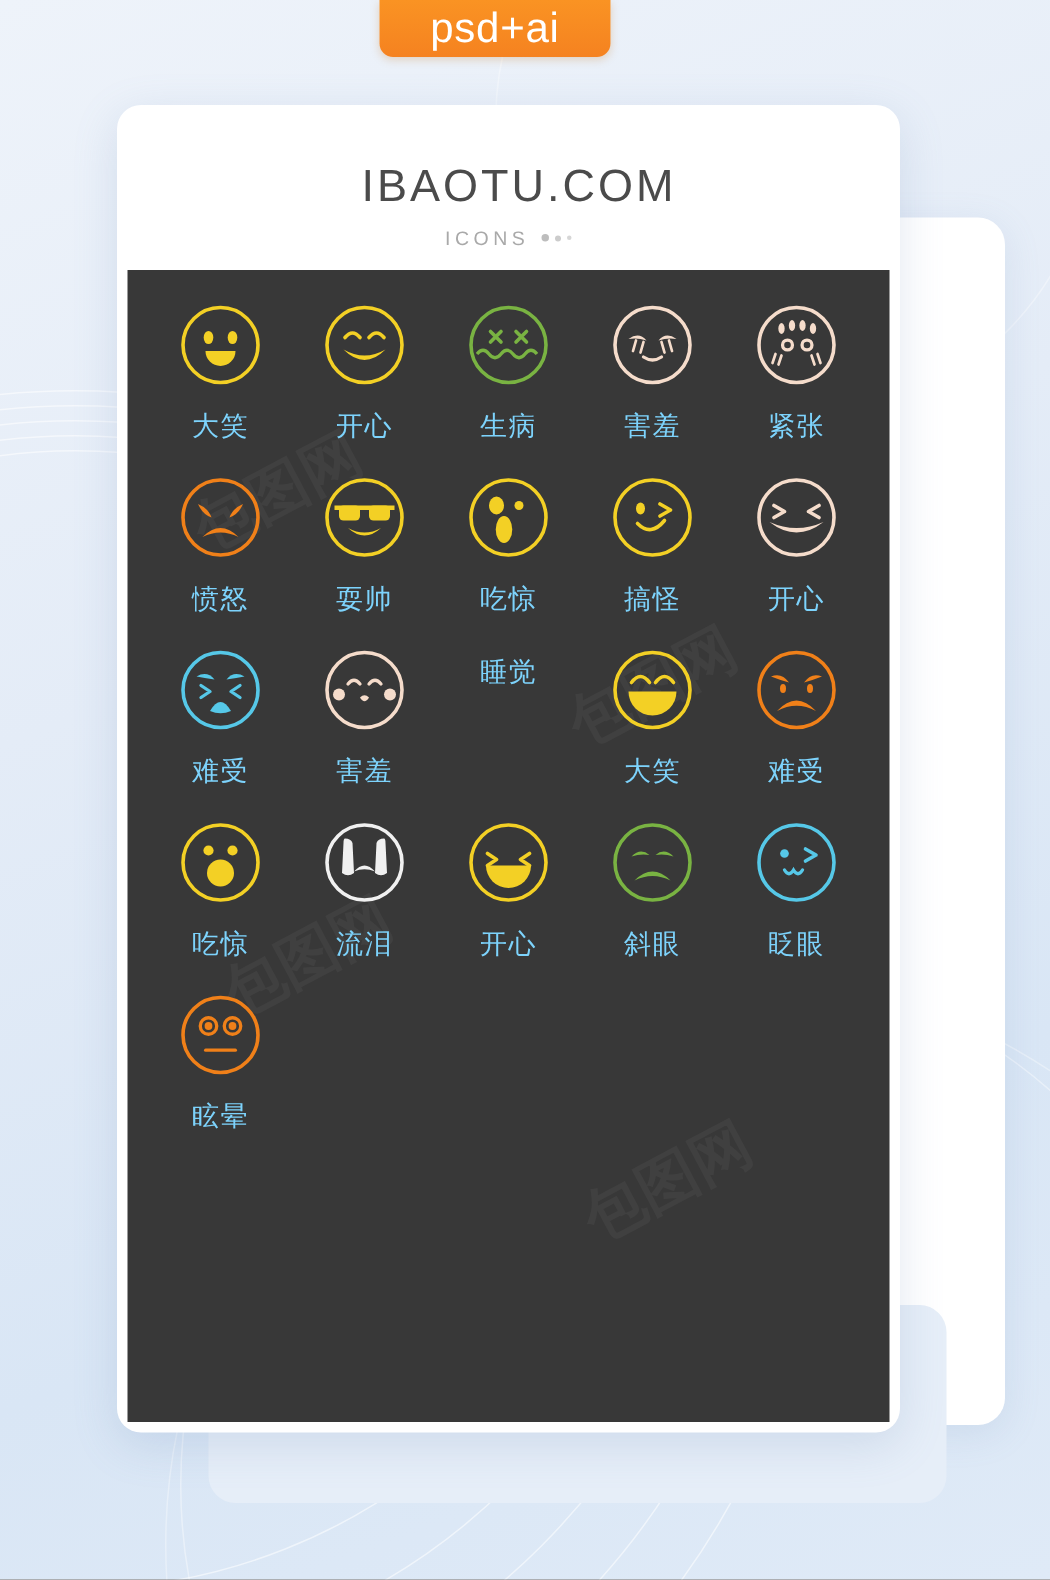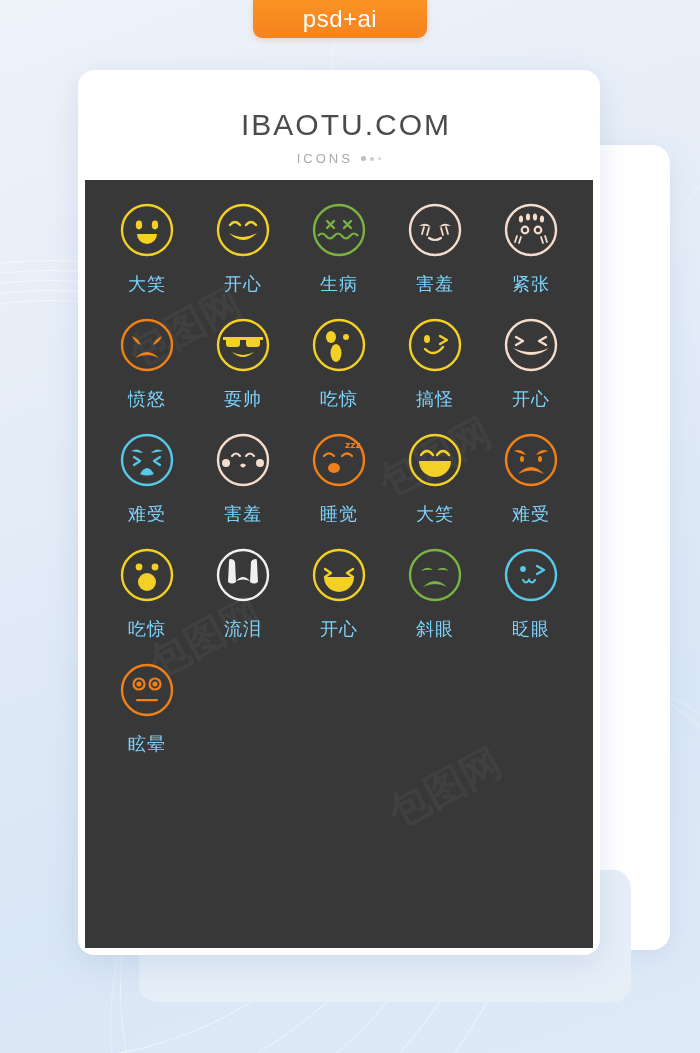--- a/index.html
+++ b/index.html
@@ -26,25 +26,25 @@
   .s3 { width: 880px; height: 880px; left: -390px; top: 280px; }
   .s4 { width: 940px; height: 940px; left: -420px; top: 270px; }
   .s5 { width: 1000px; height: 1000px; left: -450px; top: 260px; }
   .s6 { width: 700px; height: 700px; left: 120px; top: 640px; border-color: rgba(255,255,255,0.4); }
   .s7 { width: 760px; height: 760px; left: 110px; top: 650px; border-color: rgba(255,255,255,0.35); }
   .s8 { width: 400px; height: 400px; left: 330px; top: -120px; border-color: rgba(255,255,255,0.35); }
 
   
   #badge {
     position: absolute; left: 253px; top: 0px;
-    width: 174px; height: 38px;
+    width: 154px; height: 38px;
     background: linear-gradient(180deg, #fa9323 0%, #f58220 100%);
     border-radius: 0 0 9px 9px;
     color: #ffffff;
-    font-size: 24px;
+    font-size: 28px;
     line-height: 38px;
     text-align: center;
     letter-spacing: 0.5px;
     box-shadow: 0 2px 6px rgba(200,120,30,0.25);
   }
 
   
   #card-back-right {
     position: absolute; left: 540px; top: 145px;
     width: 130px; height: 805px;
@@ -293,29 +293,20 @@
                 <path d="M19 26 q4 -5 8 0" fill="none" stroke="#F5DCCB" stroke-width="2.2" stroke-linecap="round"></path>
                 <path d="M33 26 q4 -5 8 0" fill="none" stroke="#F5DCCB" stroke-width="2.2" stroke-linecap="round"></path>
                 <circle cx="13" cy="33" r="4" fill="#F5DCCB"></circle>
                 <circle cx="47" cy="33" r="4" fill="#F5DCCB"></circle>
                 <path d="M27 35 q3 -3 6 0 q-3 5 -6 0 z" fill="#F5DCCB"></path>
               </svg>
             </div>
             <div class="cell-label">害羞</div>
           </div>
           <div class="cell">
-            <div class="face-wrap">
-              <svg viewBox="0 0 60 60" xmlns="http://www.w3.org/2000/svg">
-                <circle cx="30" cy="30" r="25" fill="none" stroke="#F08019" stroke-width="2.4"></circle>
-                <path d="M15 26 q5 -5 10 0" fill="none" stroke="#F08019" stroke-width="2.2" stroke-linecap="round"></path>
-                <path d="M33 26 q5 -5 10 0" fill="none" stroke="#F08019" stroke-width="2.2" stroke-linecap="round"></path>
-                <ellipse cx="25" cy="38" rx="6" ry="5" fill="#F08019"></ellipse>
-                <text x="36" y="18" font-size="9" font-weight="700" fill="#F08019" font-family="DejaVu Sans">zzz</text>
-              </svg>
-            </div>
             <div class="cell-label">睡觉</div>
           </div>
           <div class="cell">
             <div class="face-wrap">
               <svg viewBox="0 0 60 60" xmlns="http://www.w3.org/2000/svg">
                 <circle cx="30" cy="30" r="25" fill="none" stroke="#F3D025" stroke-width="2.4"></circle>
                 <path d="M16 25 q6 -8 12 0" fill="none" stroke="#F3D025" stroke-width="2.4" stroke-linecap="round"></path>
                 <path d="M32 25 q6 -8 12 0" fill="none" stroke="#F3D025" stroke-width="2.4" stroke-linecap="round"></path>
                 <path d="M14 31 h32 a16 16 0 0 1 -32 0 z" fill="#F3D025"></path>
               </svg>

